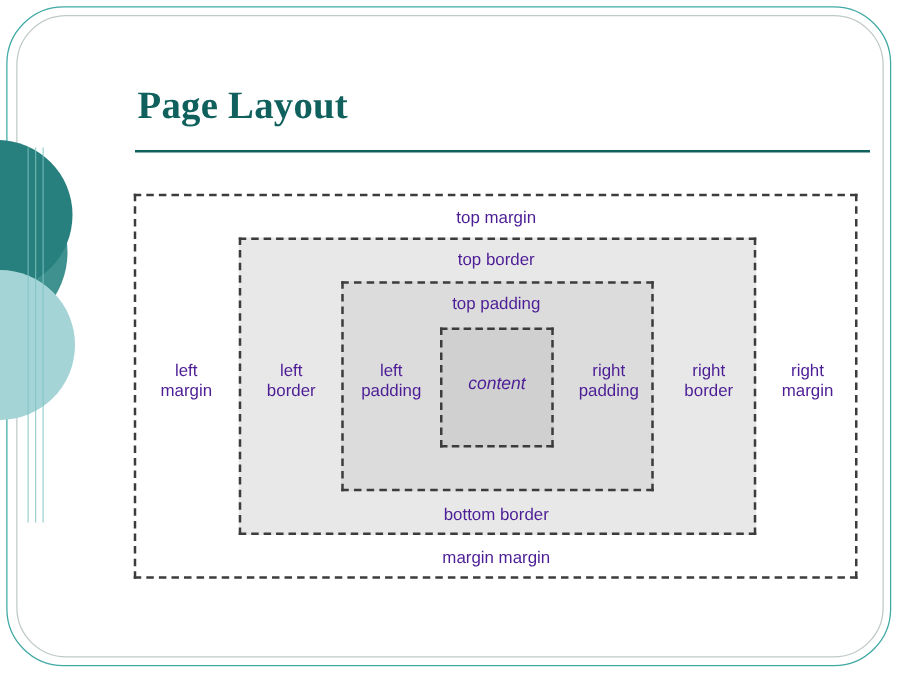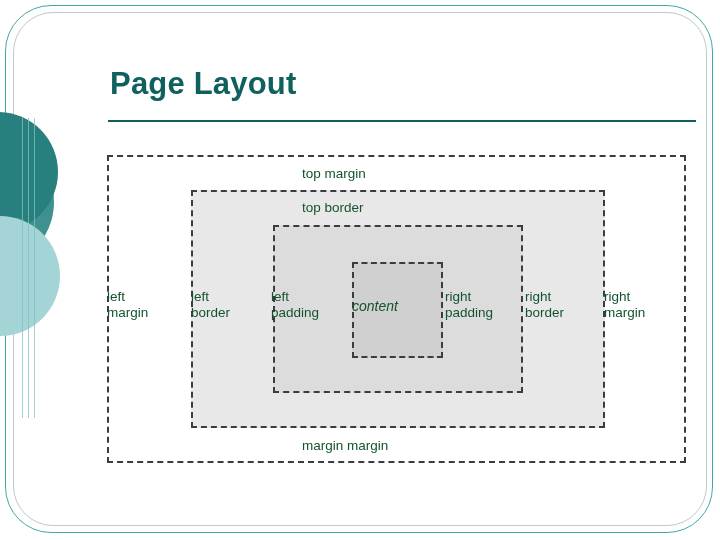--- a/index.html
+++ b/index.html
@@ -77,21 +77,21 @@
     opacity: .75;
     pointer-events: none;
   }
 
   
   #title {
     position: absolute;
     left: 110px;
     top: 64px;
     width: 590px;
-    font-family: Liberation Sans, sans-serif;
+    font-family: Liberation Serif, serif;
     font-weight: bold;
     font-size: 31px;
     line-height: 40px;
     color: #10615E;
     letter-spacing: .2px;
   }
   #title-rule {
     position: absolute;
     left: 108px;
     top: 120px;
@@ -130,24 +130,25 @@
   }
   #box-content {
     left: 245px; top: 107px;
     width: 91px; height: 96px;
     background: #D0D0D0;
   }
 
   
   .lbl {
     position: absolute;
-    color: #14532d;
+    color: #4c1d95;
     font-family: "Liberation Sans", sans-serif;
     font-size: 13.5px;
     line-height: 16px;
+    text-align: center;
     white-space: pre-line;
     pointer-events: none;
   }
   .lbl-h { width: 190px; }
   .lbl-v { width: 84px; }
 
   #label-top-margin    { left: 195px; top: 11px;  }
   #label-top-border    { left: 195px; top: 45px;  }
   #label-top-padding   { left: 195px; top: 80px;  }
   #label-bottom-padding{ left: 195px; top: 215px; }
@@ -188,20 +189,22 @@
 
   <div id="diagram">
 
     <div class="bx" id="box-margin"></div>
     <div class="bx" id="box-border"></div>
     <div class="bx" id="box-padding"></div>
     <div class="bx" id="box-content"></div>
 
     <div class="lbl lbl-h" id="label-top-margin">top margin</div>
     <div class="lbl lbl-h" id="label-top-border">top border</div>
+    <div class="lbl lbl-h" id="label-top-padding">top padding</div>
+    <div class="lbl lbl-h" id="label-bottom-border">bottom border</div>
     <div class="lbl lbl-h" id="label-bottom-margin">margin margin</div>
 
     <div class="lbl lbl-v" id="label-left-margin">left
 margin</div>
     <div class="lbl lbl-v" id="label-left-border">left
 border</div>
     <div class="lbl lbl-v" id="label-left-padding">left
 padding</div>
     <div class="lbl lbl-v" id="label-right-padding">right
 padding</div>

